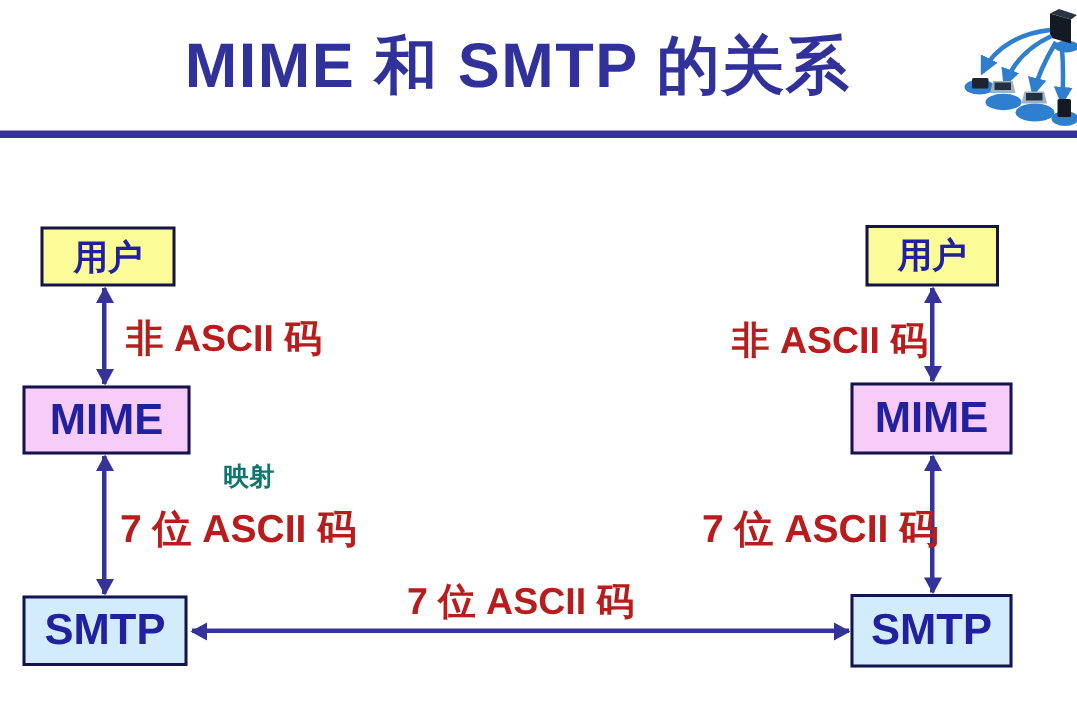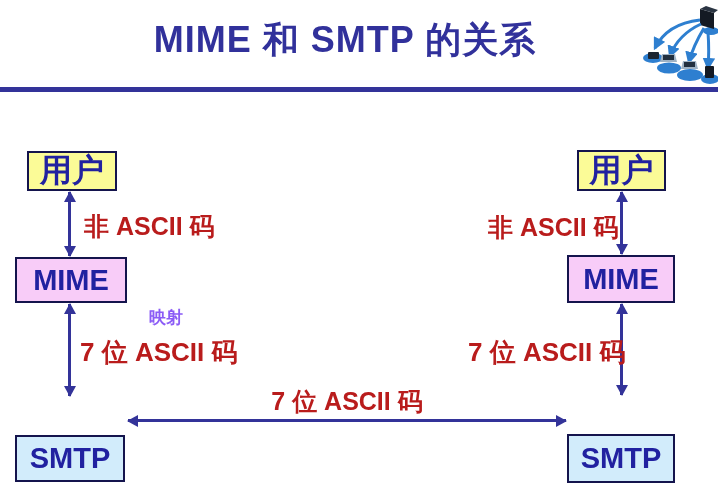--- a/index.html
+++ b/index.html
@@ -1,29 +1,29 @@
 <!DOCTYPE html>
 <html><head>
 <meta charset="utf-8">
 <style>
   html,body{margin:0;padding:0;background:#fff;}
   .stage{position:relative;width:718px;height:485px;background:#fff;overflow:hidden;
          font-family:"Liberation Sans","DejaVu Sans",sans-serif;}
   
   .title{position:absolute;top:16px;left:0;width:690px;text-align:center;
-         font-size:36px;font-weight:bold;color:#31319b;letter-spacing:1px;white-space:nowrap;}
+         font-size:42px;font-weight:bold;color:#31319b;letter-spacing:1px;white-space:nowrap;}
   .rule{position:absolute;top:87px;left:0;width:718px;height:5px;background:#333399;}
   .logo{position:absolute;top:0;right:0;width:76px;height:86px;}
   
   .node{position:absolute;box-sizing:border-box;border:2px solid #14144d;
         display:flex;align-items:center;justify-content:center;
         font-weight:bold;color:#2121a0;}
-  .n-user{background:#fbfb97;font-size:32px;}
+  .n-user{background:#fbfb97;font-size:23px;}
   .n-mime{background:#f8ccf8;font-size:29px;text-align:right;}
-  .n-smtp{background:#d2ecfb;font-size:29px;margin-top:38px;}
+  .n-smtp{background:#d2ecfb;font-size:29px;}
   #l-user{left:27px;top:151px;width:90px;height:40px;}
   #l-mime{left:15px;top:257px;width:112px;height:46px;}
   #l-smtp{left:15px;top:397px;width:110px;height:47px;}
   #r-user{left:577px;top:150px;width:89px;height:41px;}
   #r-mime{left:567px;top:255px;width:108px;height:48px;}
   #r-smtp{left:567px;top:396px;width:108px;height:49px;}
   
   .varrow{position:absolute;width:3px;background:#333399;}
   .varrow::before{content:"";position:absolute;top:-1px;left:-4.5px;width:0;height:0;
       border-left:6px solid transparent;border-right:6px solid transparent;
@@ -43,21 +43,21 @@
       border-top:6px solid transparent;border-bottom:6px solid transparent;
       border-left:11px solid #333399;}
   #smtp-link{left:128px;top:419px;width:438px;}
   
   .lbl{position:absolute;font-weight:bold;color:#b91c1c;font-size:25px;white-space:nowrap;line-height:1.1;}
   #l-label-1{left:84px;top:213px;}
   #r-label-1{left:488px;top:214px;}
   #l-label-2{left:80px;top:338px;font-size:26px;}
   #r-label-2{left:468px;top:338px;font-size:26px;}
   #mid-label{left:128px;top:388px;width:438px;text-align:center;}
-  #map-label{position:absolute;left:149px;top:306px;color:#8b5cf6;font-weight:bold;font-size:17px;}
+  #map-label{position:absolute;left:149px;top:306px;color:#0f766e;font-weight:bold;font-size:17px;}
 </style>
 </head>
 <body>
 
 <div class="stage">
 
   <div class="title">MIME 和 SMTP 的关系</div>
   <svg class="logo" viewBox="0 0 76 86" aria-hidden="true">
     <defs>
       <marker id="ah" viewBox="0 0 10 10" refX="8" refY="5" markerWidth="4.2" markerHeight="4.2" orient="auto">

